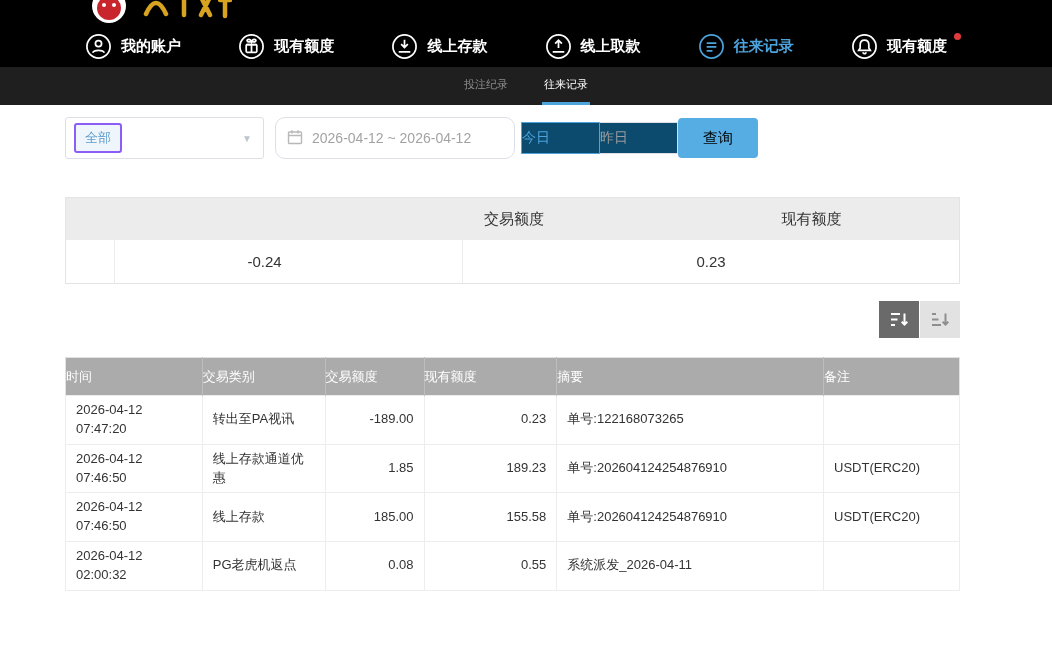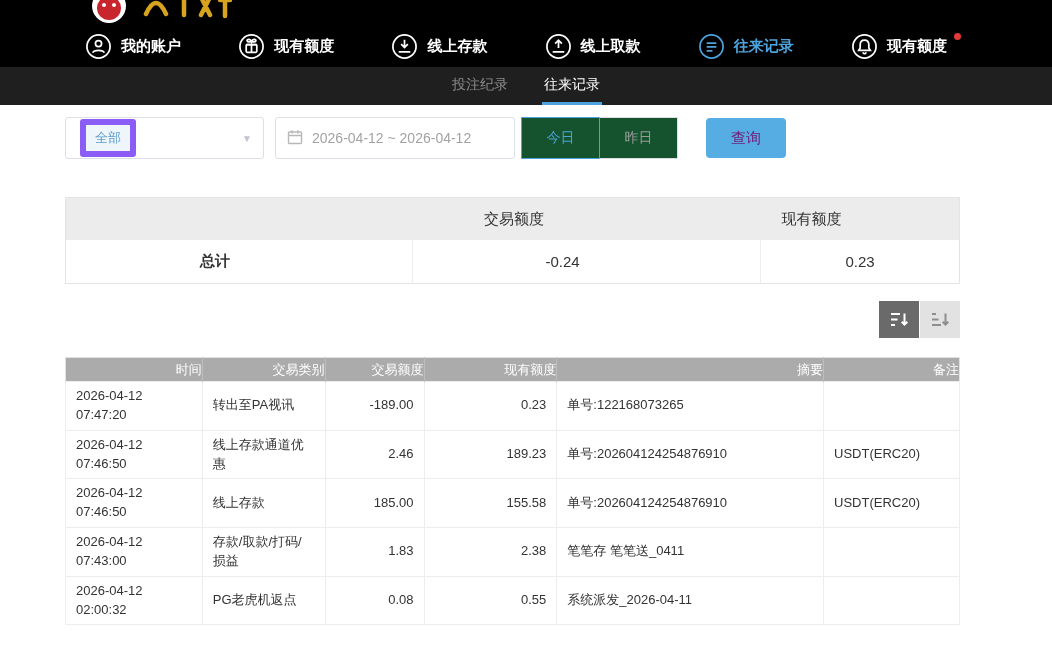--- a/index.html
+++ b/index.html
@@ -15,41 +15,41 @@
   .nav-item { display:flex; align-items:center; gap:9px; color:#fff; font-size:15px;
     font-weight:bold; cursor:pointer; position:relative; white-space:nowrap; }
   .nav-item .nav-icon svg { width:27px; height:27px; display:block; }
   .nav-item.active { color:#4da3dc; }
   .badge-dot { position:absolute; top:0px; right:-14px; width:7px; height:7px;
     border-radius:50%; background:#e03a3a; }
 
   
   .sub-nav { background:#1f1f1f; height:38px; display:flex; justify-content:center;
     align-items:stretch; gap:32px; }
-  .tab { color:#8d8d8d; font-size:14px; display:flex; align-items:center;
+  .tab { color:#8d8d8d; font-size:11px; display:flex; align-items:center;
     border-bottom:3px solid transparent; padding:0 2px; cursor:pointer; }
   .tab.active { color:#fff; border-bottom-color:#4da3dc; }
 
   
   .filter-row { margin:12px 0 0 65px; display:flex; align-items:center; }
   .select-box { width:199px; height:42px; border:1px solid #dcdfe6; border-radius:3px;
     display:flex; align-items:center; padding:0 8px; position:relative; cursor:pointer; background:#fff; }
-  .tag { background:#eef6fc; border:6px solid #8b5cf6; color:#5f9cc9; font-size:13px;
-    padding:4px 9px; border-radius:3px;margin-left:6px; }
+  .tag { background:#eef6fc; border:2px solid #8b5cf6; color:#5f9cc9; font-size:13px;
+    padding:4px 9px; border-radius:3px; }
   .caret { position:absolute; right:11px; color:#c0c4cc; font-size:10px; }
   .date-box { margin-left:11px; width:240px; height:42px; border:1px solid #dcdfe6;
-    border-radius:3px; display:flex; align-items:center; padding:0 11px; gap:9px;
+    border-radius:10px; display:flex; align-items:center; padding:0 11px; gap:9px;
     color:#a3a3a3; font-size:14px; cursor:pointer; background:#fff; white-space:nowrap; }
   .date-box svg { flex:none; }
   .btn-group { margin-left:7px; display:flex; }
-  .qbtn { width:79px; height:42px; background:#14532d; border:1px solid #dcdfe6; color:#9b9b9b;
-    font-size:14px; display:flex; align-items:center; justify-content:center;
+  .qbtn { width:79px; height:32px; background:#0c4a6e; border:1px solid #dcdfe6; color:#9b9b9b;
+    font-size:14px; display:flex; align-items:center; 
     margin-left:-1px; cursor:pointer; position:relative; }
   .qbtn.active { border-color:#4da3dc; color:#4da3dc; z-index:1; }
-  .search-btn { margin-left:28px; width:80px; height:40px; background:#56ade3; color:#701a75;
+  .search-btn { margin-left:0; width:80px; height:40px; background:#56ade3; color:#000000;
     font-size:15px; border:none; border-radius:4px; cursor:pointer; }
 
   
   .summary { margin:38px 0 0 65px; width:895px; border:1px solid #e4e4e4; }
   .summary-header { display:flex; background:#ececec; height:42px; }
   .summary-body { display:flex; height:43px; background:#fff; }
   .sum-cell { display:flex; align-items:center; justify-content:center; font-size:15px; color:#333; }
   .sc1 { width:298px; }
   .sc2 { width:300px; }
   .sc3 { flex:1; }
@@ -59,22 +59,22 @@
   
   .sort-row { margin:17px 0 0 65px; width:895px; display:flex; justify-content:flex-end; gap:1px; }
   .sort-btn { width:40px; height:37px; display:flex; align-items:center; justify-content:center; cursor:pointer; }
   .sort-btn.dark { background:#6a6a6a; color:#fff; }
   .sort-btn.light { background:#e2e2e2; color:#8e8e8e; }
   .sort-btn svg { width:21px; height:17px; display:block; }
 
   
   .data-table { margin:19px 0 0 65px; width:895px; border-collapse:collapse;
     font-size:13px; color:#333; border:1px solid #e2e2e2; }
-  .data-table th { background:#ababab; color:#fff; font-weight:normal; height:24px;
-    font-size:13px; text-align:right; border-right:1px solid #bdbdbd; }
+  .data-table th { background:#ababab; color:#fff; font-weight:normal; height:38px;
+    font-size:13px; text-align:left; border-right:1px solid #bdbdbd; }
   .data-table th:last-child { border-right:none;margin-top:37px; }
   .data-table td { border:1px solid #ededed; height:39px; padding:5px 10px; line-height:1.45;
     vertical-align:middle; background:#fff; }
   .t-right { text-align:right; }
   .t-left { text-align:left; }
 </style>
 </head>
 <body>
 
 <div class="header">
@@ -200,21 +200,20 @@
   <button class="search-btn">查询</button>
 </div>
 
 <div class="summary">
   <div class="summary-header">
     <div class="sum-cell sc1"></div>
     <div class="sum-cell sc2">交易额度</div>
     <div class="sum-cell sc3">现有额度</div>
   </div>
   <div class="summary-body">
-    <div class="sum-cell sc1 total-label">总计</div>
     <div class="sum-cell sc2">-0.24</div>
     <div class="sum-cell sc3">0.23</div>
   </div>
 </div>
 
 <div class="sort-row">
   <div class="sort-btn dark">
     <svg viewBox="0 0 21 17" fill="none" stroke="currentColor" stroke-width="2">
       <path d="M2 3h9 M2 8.5h6.5 M2 14h4"></path>
       <path d="M15.5 2.5v11 M12.7 10.7l2.8 2.8 2.8-2.8"></path>
@@ -252,42 +251,34 @@
       <td class="t-left">2026-04-12 07:47:20</td>
       <td class="t-left">转出至PA视讯</td>
       <td class="t-right">-189.00</td>
       <td class="t-right">0.23</td>
       <td class="t-left">单号:122168073265</td>
       <td class="t-left"></td>
     </tr>
     <tr>
       <td class="t-left">2026-04-12 07:46:50</td>
       <td class="t-left">线上存款通道优惠</td>
-      <td class="t-right">2.46</td>
+      <td class="t-right">1.85</td>
       <td class="t-right">189.23</td>
       <td class="t-left">单号:202604124254876910</td>
       <td class="t-left">USDT(ERC20)</td>
     </tr>
     <tr>
       <td class="t-left">2026-04-12 07:46:50</td>
       <td class="t-left">线上存款</td>
       <td class="t-right">185.00</td>
       <td class="t-right">155.58</td>
       <td class="t-left">单号:202604124254876910</td>
       <td class="t-left">USDT(ERC20)</td>
     </tr>
     <tr>
-      <td class="t-left">2026-04-12 07:43:00</td>
-      <td class="t-left">存款/取款/打码/损益</td>
-      <td class="t-right">1.83</td>
-      <td class="t-right">2.38</td>
-      <td class="t-left">笔笔存 笔笔送_0411</td>
-      <td class="t-left"></td>
-    </tr>
-    <tr>
       <td class="t-left">2026-04-12 02:00:32</td>
       <td class="t-left">PG老虎机返点</td>
       <td class="t-right">0.08</td>
       <td class="t-right">0.55</td>
       <td class="t-left">系统派发_2026-04-11</td>
       <td class="t-left"></td>
     </tr>
   </tbody>
 </table>
 

